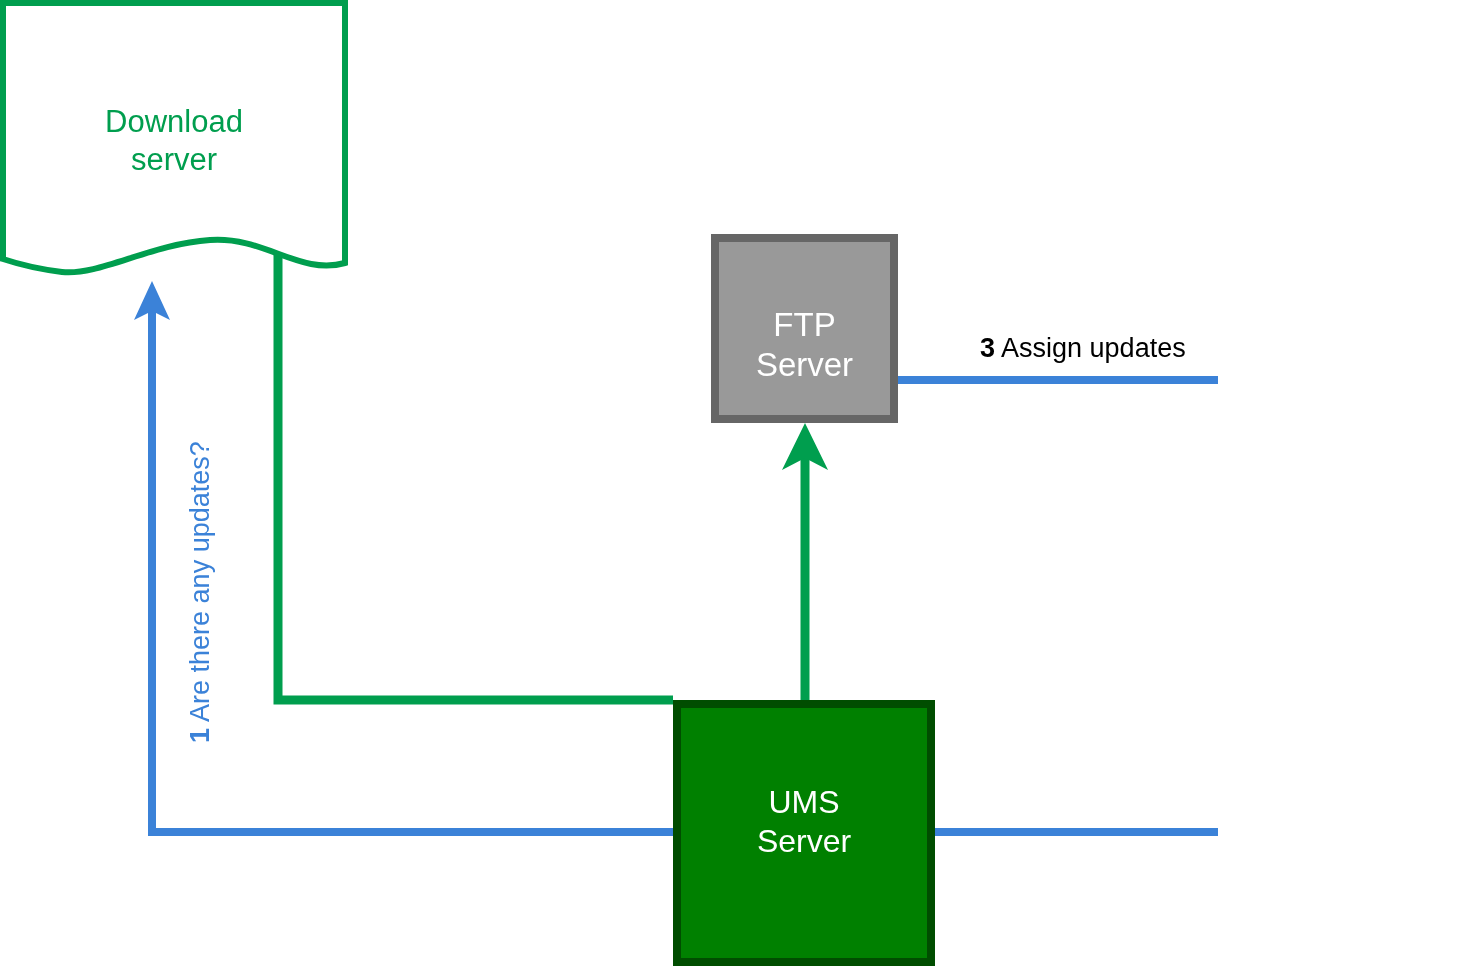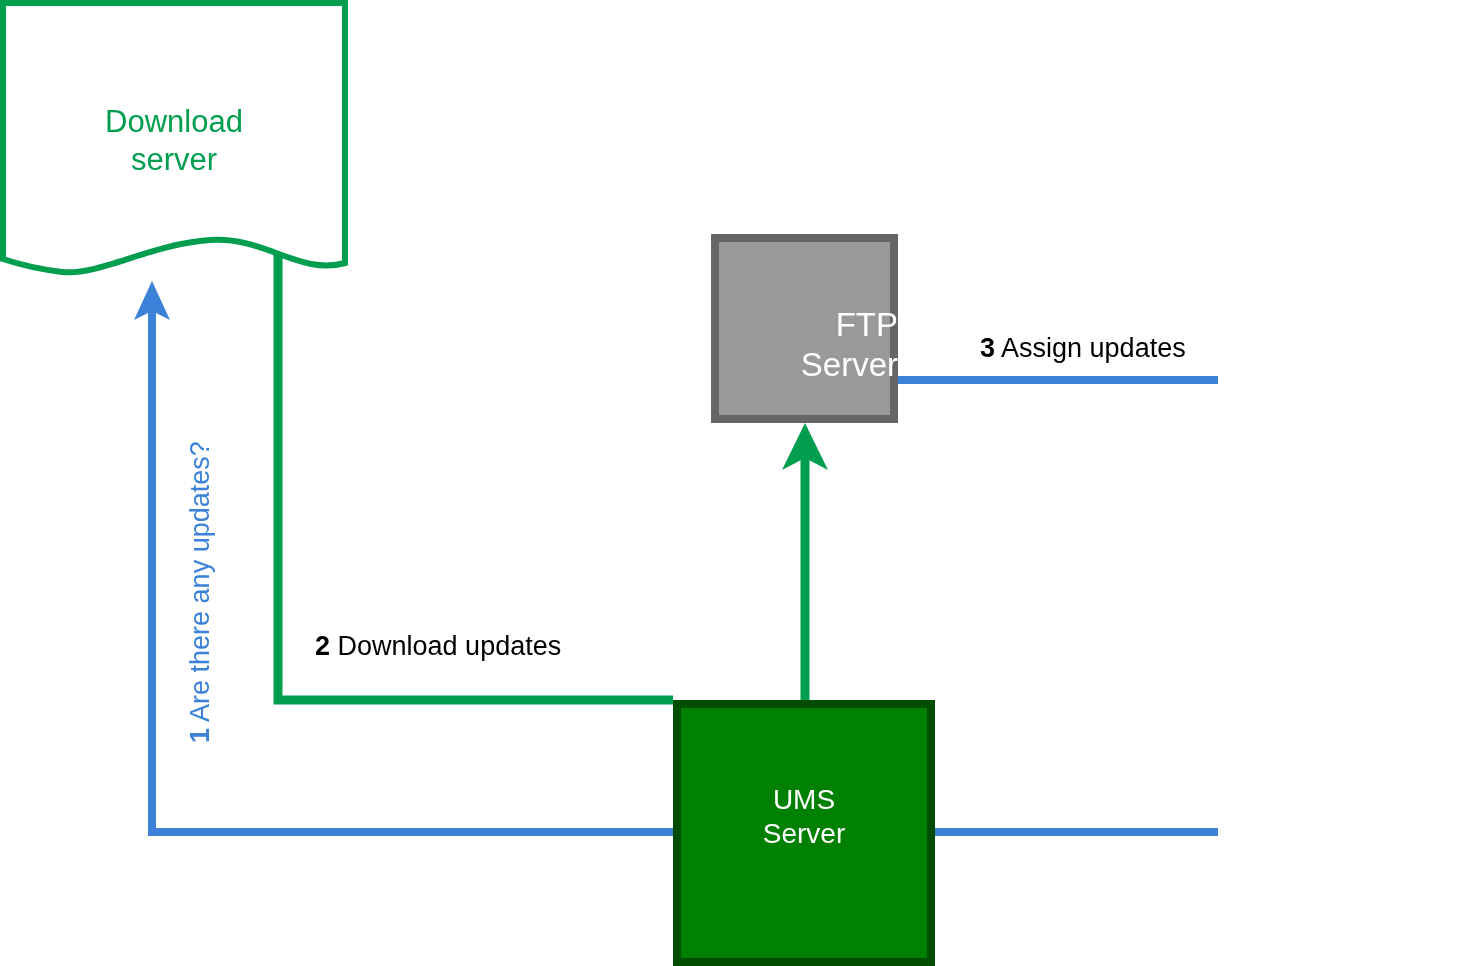--- a/index.html
+++ b/index.html
@@ -38,27 +38,26 @@
     width: 342px;
     font-size: 31px;
     color: #009e4e;
   }
   #ftp-server-label {
     left: 711px;
     top: 305px;
     width: 187px;
     font-size: 33px;
     color: #ffffff;
-    text-align: right;
   }
   #ums-server-label {
     left: 673px;
     top: 783px;
     width: 262px;
-    font-size: 28px;
+    font-size: 32px;
     color: #ffffff;
   }
   .edge-label {
     position: absolute;
     font-size: 27px;
     color: #000000;
     white-space: nowrap;
     line-height: 1;
   }
   .edge-label .step-num {
@@ -193,22 +192,19 @@
   <div class="node-label" id="ftp-server-label">FTP
 Server</div>
 
   <div class="node-label" id="ums-server-label">UMS
 Server</div>
 
   <div class="edge-label" id="edge-label-1">
     <span class="step-num">1</span><span> </span><span>Are there any updates?</span>
   </div>
 
-  <div class="edge-label" id="edge-label-2">
-    <span class="step-num">2</span><span> </span><span>Download updates</span>
-  </div>
 
   <div class="edge-label" id="edge-label-3">
     <span class="step-num">3</span><span> </span><span>Assign updates</span>
   </div>
 
 
 </div>
 
 </body></html>

